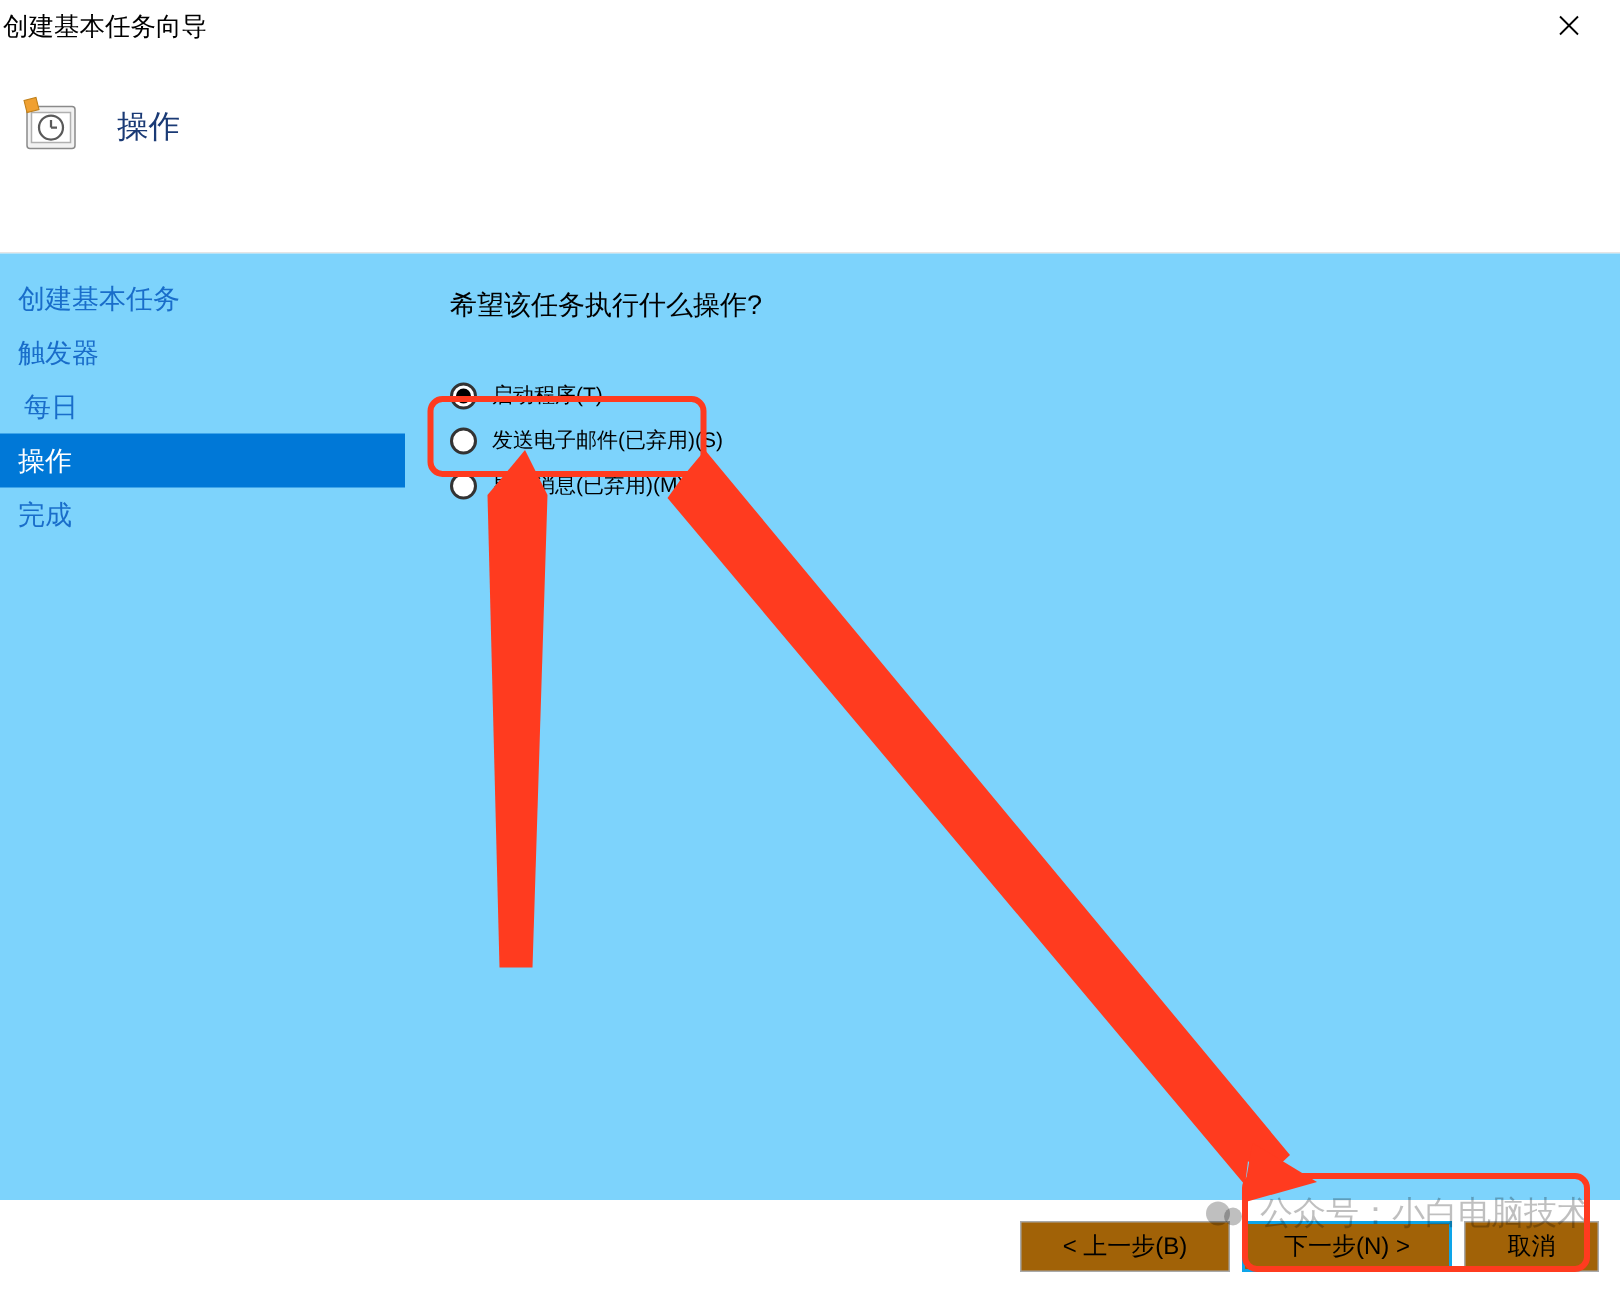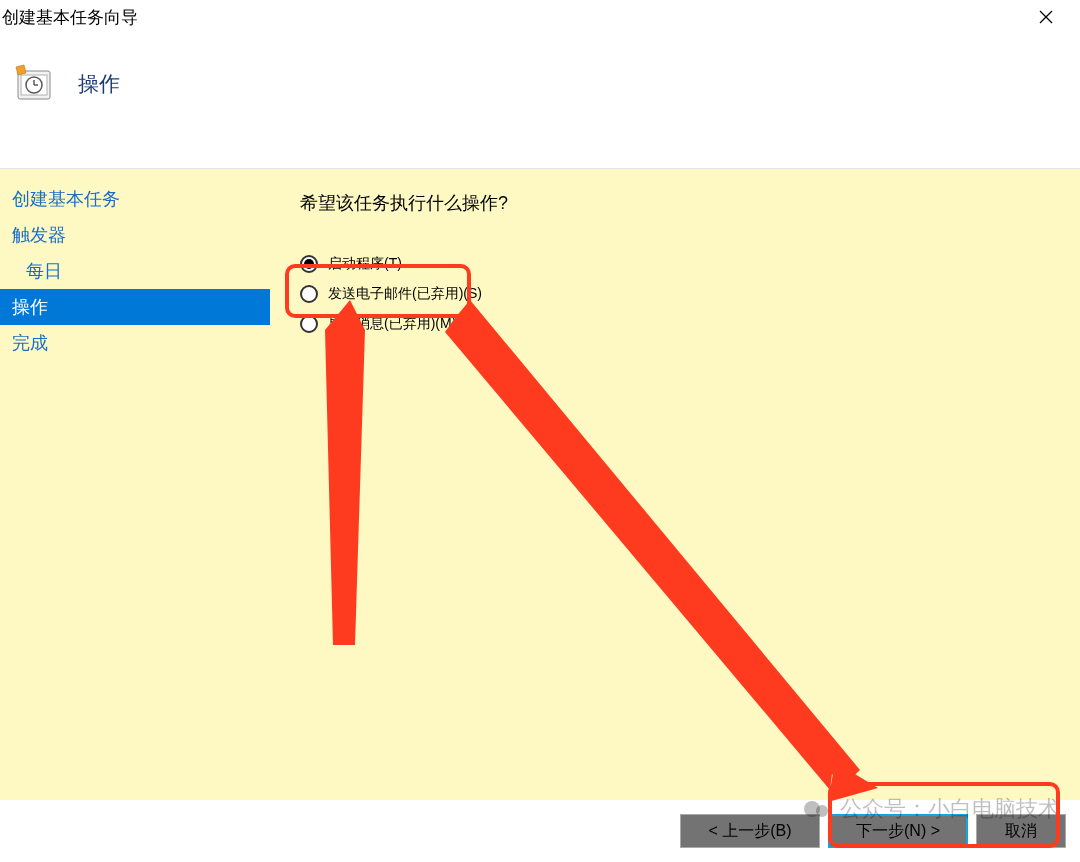--- a/index.html
+++ b/index.html
@@ -50,36 +50,36 @@
     }
     .page-title {
       font-size: 21px;
       color: #1a3a75;
       font-weight: 400;
       margin-top: -24px;
     }
     .content-area {
       display: flex;
       height: calc(100% - 169px - 62px);
-      background: #fef9c3;
+      background: #7dd3fc;
     }
     .sidebar {
       width: 270px;
       padding: 12px 0 0 0;
     }
     .sidebar-item {
       display: block;
       padding: 6px 10px 6px 12px;
       font-size: 18px;
       color: #196dca;
       cursor: pointer;
       line-height: 24px;
     }
     .sidebar-item.indented {
-      padding-left: 26px;
+      padding-left: 16px;
     }
     .sidebar-item.active {
       background: #0078d7;
       color: #fff;
     }
     .main-content {
       flex: 1;
       padding: 22px 26px 10px 30px;
       position: relative;
     }
@@ -126,21 +126,21 @@
       height: 62px;
       display: flex;
       align-items: center;
       justify-content: flex-end;
       padding: 0 14px 0 0;
       gap: 8px;
     }
     .footer-btn {
       min-width: 140px;
       height: 34px;
-      background: #737373;
+      background: #a16207;
       border: 1px solid #a9a9a9;
       font-size: 16px;
       font-family: inherit;
       cursor: pointer;
       padding: 0 10px;
     }
     .footer-btn.primary {
       border: 2px solid #0ea5e9;
     }
     .footer-btn.cancel {

